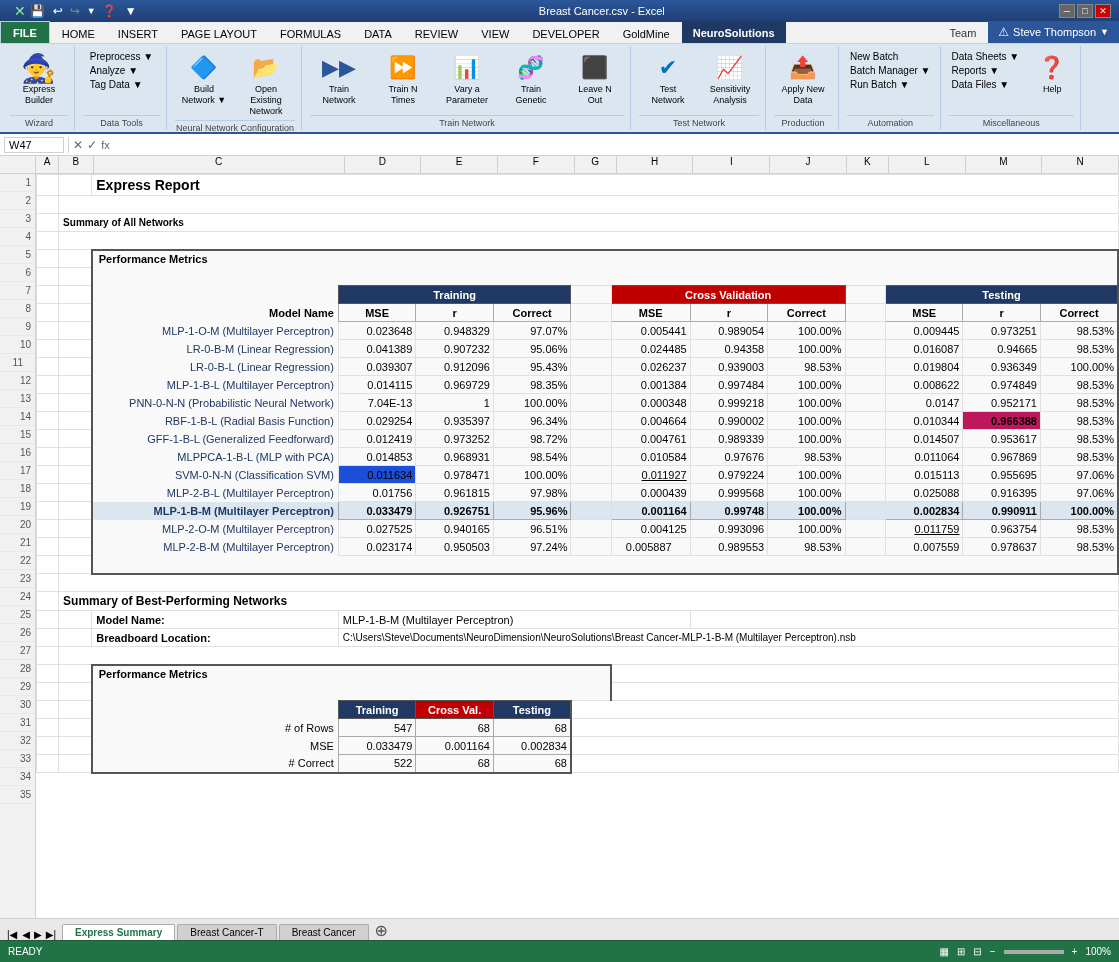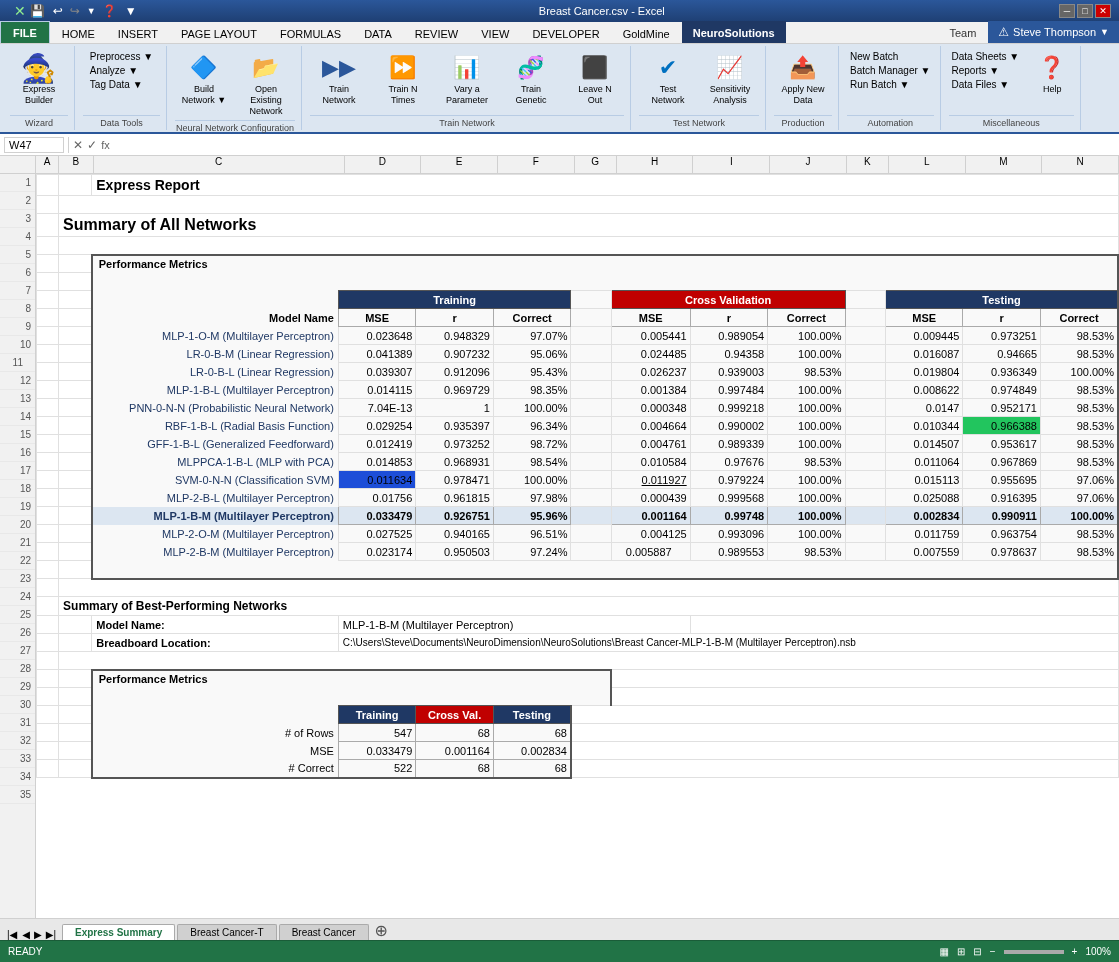--- a/index.html
+++ b/index.html
@@ -411,21 +411,21 @@
           <td colspan="12" style="border:1px solid #e0e0e0; font-weight:bold; font-size:14px; padding:2px 4px;">Express Report</td>
         </tr>
 
         <tr>
           <td style="border:1px solid #e0e0e0; height:18px;"></td>
           <td colspan="13" style="border:1px solid #e0e0e0;"></td>
         </tr>
 
         <tr>
           <td style="border:1px solid #e0e0e0; height:18px;"></td>
-          <td colspan="13" style="border:1px solid #e0e0e0; font-weight:bold; font-size:16px; padding:2px 4px;">Summary of All Networks</td>
+          <td colspan="13" style="border:1px solid #e0e0e0; font-weight:bold; font-size:10px; padding:2px 4px;">Summary of All Networks</td>
         </tr>
 
         <tr>
           <td style="border:1px solid #e0e0e0; height:18px;"></td>
           <td colspan="13" style="border:1px solid #e0e0e0;"></td>
         </tr>
 
         <tr>
           <td style="border:1px solid #e0e0e0; height:18px;"></td>
           <td style="border:1px solid #e0e0e0;"></td>
@@ -552,21 +552,21 @@
           <td style="border-left:2px solid #555; text-align:right; color:#1f3864; background:#f9f9f9; padding-right:4px;">RBF-1-B-L (Radial Basis Function)</td>
           <td style="text-align:right; border:1px solid #e0e0e0; padding-right:3px; background:#f9f9f9;">0.029254</td>
           <td style="text-align:right; border:1px solid #e0e0e0; padding-right:3px; background:#f9f9f9;">0.935397</td>
           <td style="text-align:right; border:1px solid #e0e0e0; padding-right:3px; background:#f9f9f9;">96.34%</td>
           <td style="border:1px solid #e0e0e0; background:#f9f9f9;"></td>
           <td style="text-align:right; border:1px solid #e0e0e0; padding-right:3px; background:#f9f9f9;">0.004664</td>
           <td style="text-align:right; border:1px solid #e0e0e0; padding-right:3px; background:#f9f9f9;">0.990002</td>
           <td style="text-align:right; border:1px solid #e0e0e0; padding-right:3px; background:#f9f9f9;">100.00%</td>
           <td style="border:1px solid #e0e0e0; background:#f9f9f9;"></td>
           <td style="text-align:right; border:1px solid #e0e0e0; padding-right:3px; background:#f9f9f9;">0.010344</td>
-          <td style="text-align:right; border:1px solid #e0e0e0; padding-right:3px; background:#22c55e;">0.966388</td>
+          <td style="text-align:right; border:1px solid #e0e0e0; padding-right:3px; background:#be185d;font-weight:bold;">0.966388</td>
           <td style="text-align:right; border:1px solid #e0e0e0; padding-right:3px; background:#f9f9f9; border-right:2px solid #555;">98.53%</td>
         </tr>
         <tr>
           <td style="border:1px solid #e0e0e0; height:18px;"></td>
           <td style="border:1px solid #e0e0e0;"></td>
           <td style="border-left:2px solid #555; text-align:right; color:#1f3864; background:#f9f9f9; padding-right:4px;">GFF-1-B-L (Generalized Feedforward)</td>
           <td style="text-align:right; border:1px solid #e0e0e0; padding-right:3px; background:#f9f9f9;">0.012419</td>
           <td style="text-align:right; border:1px solid #e0e0e0; padding-right:3px; background:#f9f9f9;">0.973252</td>
           <td style="text-align:right; border:1px solid #e0e0e0; padding-right:3px; background:#f9f9f9;">98.72%</td>
           <td style="border:1px solid #e0e0e0; background:#f9f9f9;"></td>
@@ -648,21 +648,21 @@
           <td style="border:1px solid #e0e0e0;"></td>
           <td style="border-left:2px solid #555; text-align:right; color:#1f3864; background:#f9f9f9; padding-right:4px;">MLP-2-O-M (Multilayer Perceptron)</td>
           <td style="text-align:right; border:1px solid #e0e0e0; padding-right:3px; background:#f9f9f9;">0.027525</td>
           <td style="text-align:right; border:1px solid #e0e0e0; padding-right:3px; background:#f9f9f9;">0.940165</td>
           <td style="text-align:right; border:1px solid #e0e0e0; padding-right:3px; background:#f9f9f9;">96.51%</td>
           <td style="border:1px solid #e0e0e0; background:#f9f9f9;"></td>
           <td style="text-align:right; border:1px solid #e0e0e0; padding-right:3px; background:#f9f9f9;">0.004125</td>
           <td style="text-align:right; border:1px solid #e0e0e0; padding-right:3px; background:#f9f9f9;">0.993096</td>
           <td style="text-align:right; border:1px solid #e0e0e0; padding-right:3px; background:#f9f9f9;">100.00%</td>
           <td style="border:1px solid #e0e0e0; background:#f9f9f9;"></td>
-          <td style="text-align:right; border:1px solid #e0e0e0; padding-right:3px; background:#f9f9f9;">0.011759</td>
+          <td style="text-align:right; border:1px solid #e0e0e0; padding-right:3px; background:#f9f9f9;text-decoration:underline;">0.011759</td>
           <td style="text-align:right; border:1px solid #e0e0e0; padding-right:3px; background:#f9f9f9;">0.963754</td>
           <td style="text-align:right; border:1px solid #e0e0e0; padding-right:3px; background:#f9f9f9; border-right:2px solid #555;">98.53%</td>
         </tr>
         <tr>
           <td style="border:1px solid #e0e0e0; height:18px;"></td>
           <td style="border:1px solid #e0e0e0;"></td>
           <td style="border-left:2px solid #555; text-align:right; color:#1f3864; background:#f9f9f9; padding-right:4px;">MLP-2-B-M (Multilayer Perceptron)</td>
           <td style="text-align:right; border:1px solid #e0e0e0; padding-right:3px; background:#f9f9f9;">0.023174</td>
           <td style="text-align:right; border:1px solid #e0e0e0; padding-right:3px; background:#f9f9f9;">0.950503</td>
           <td style="text-align:right; border:1px solid #e0e0e0; padding-right:3px; background:#f9f9f9;">97.24%</td>

